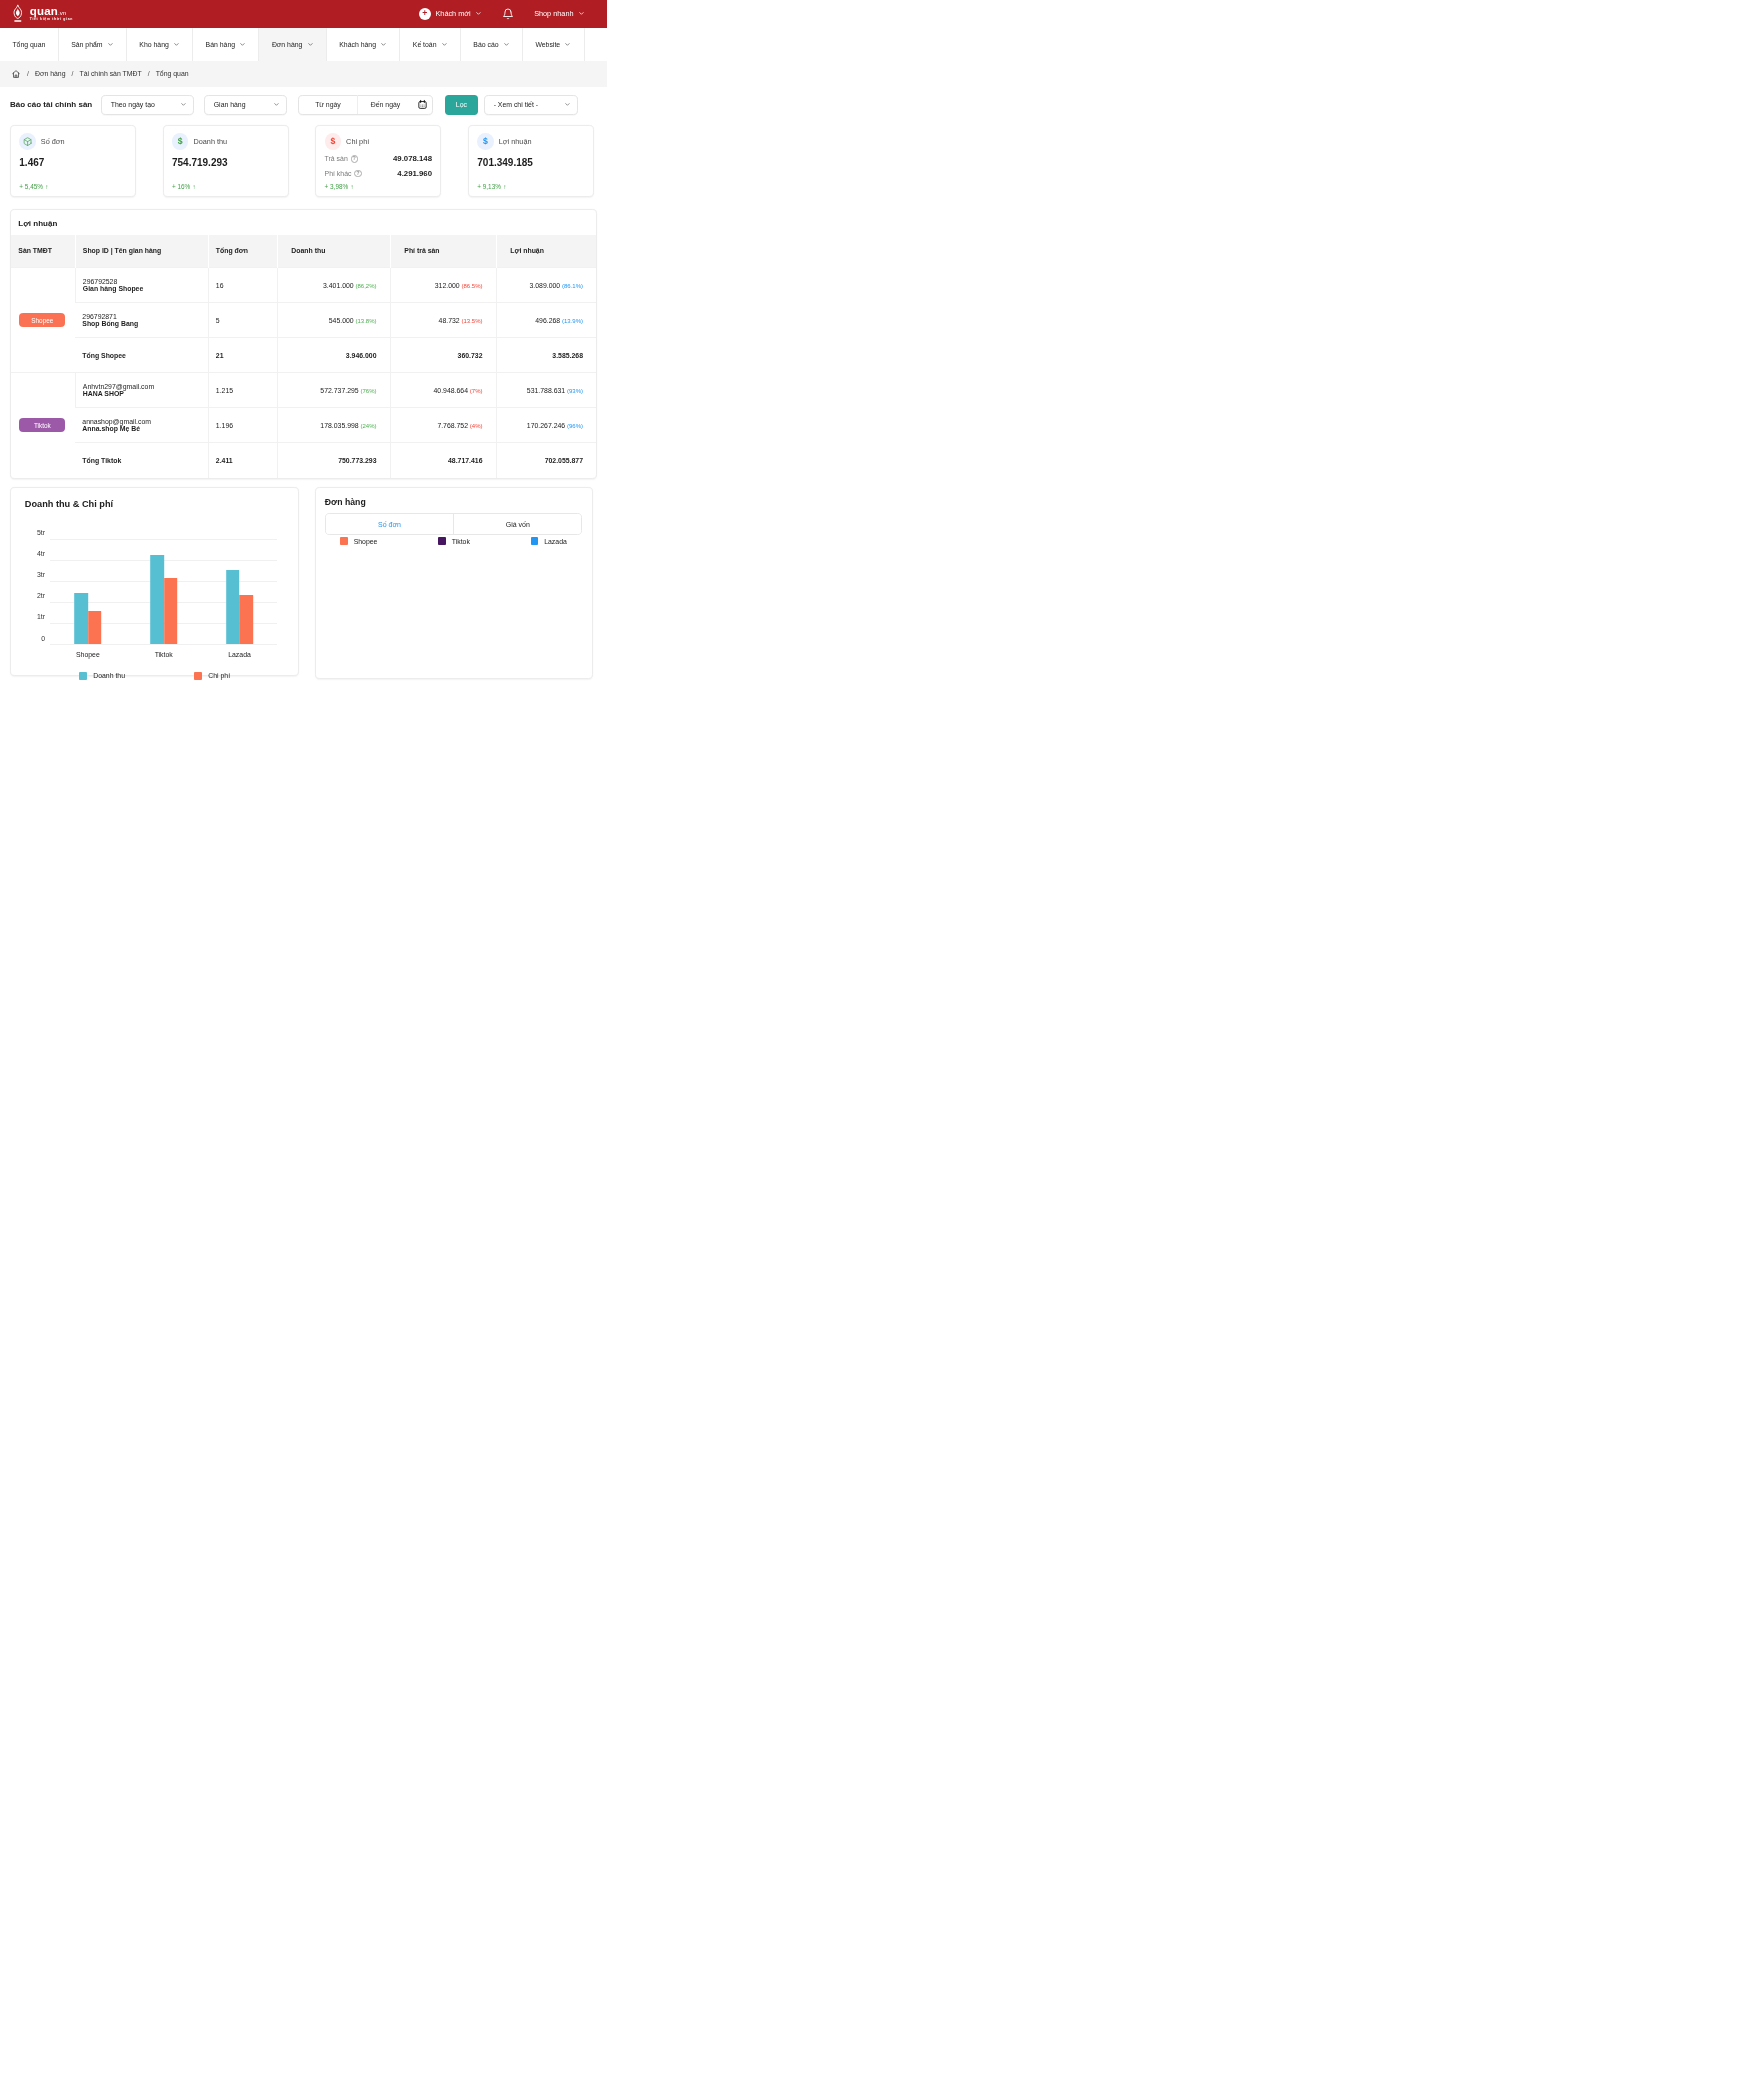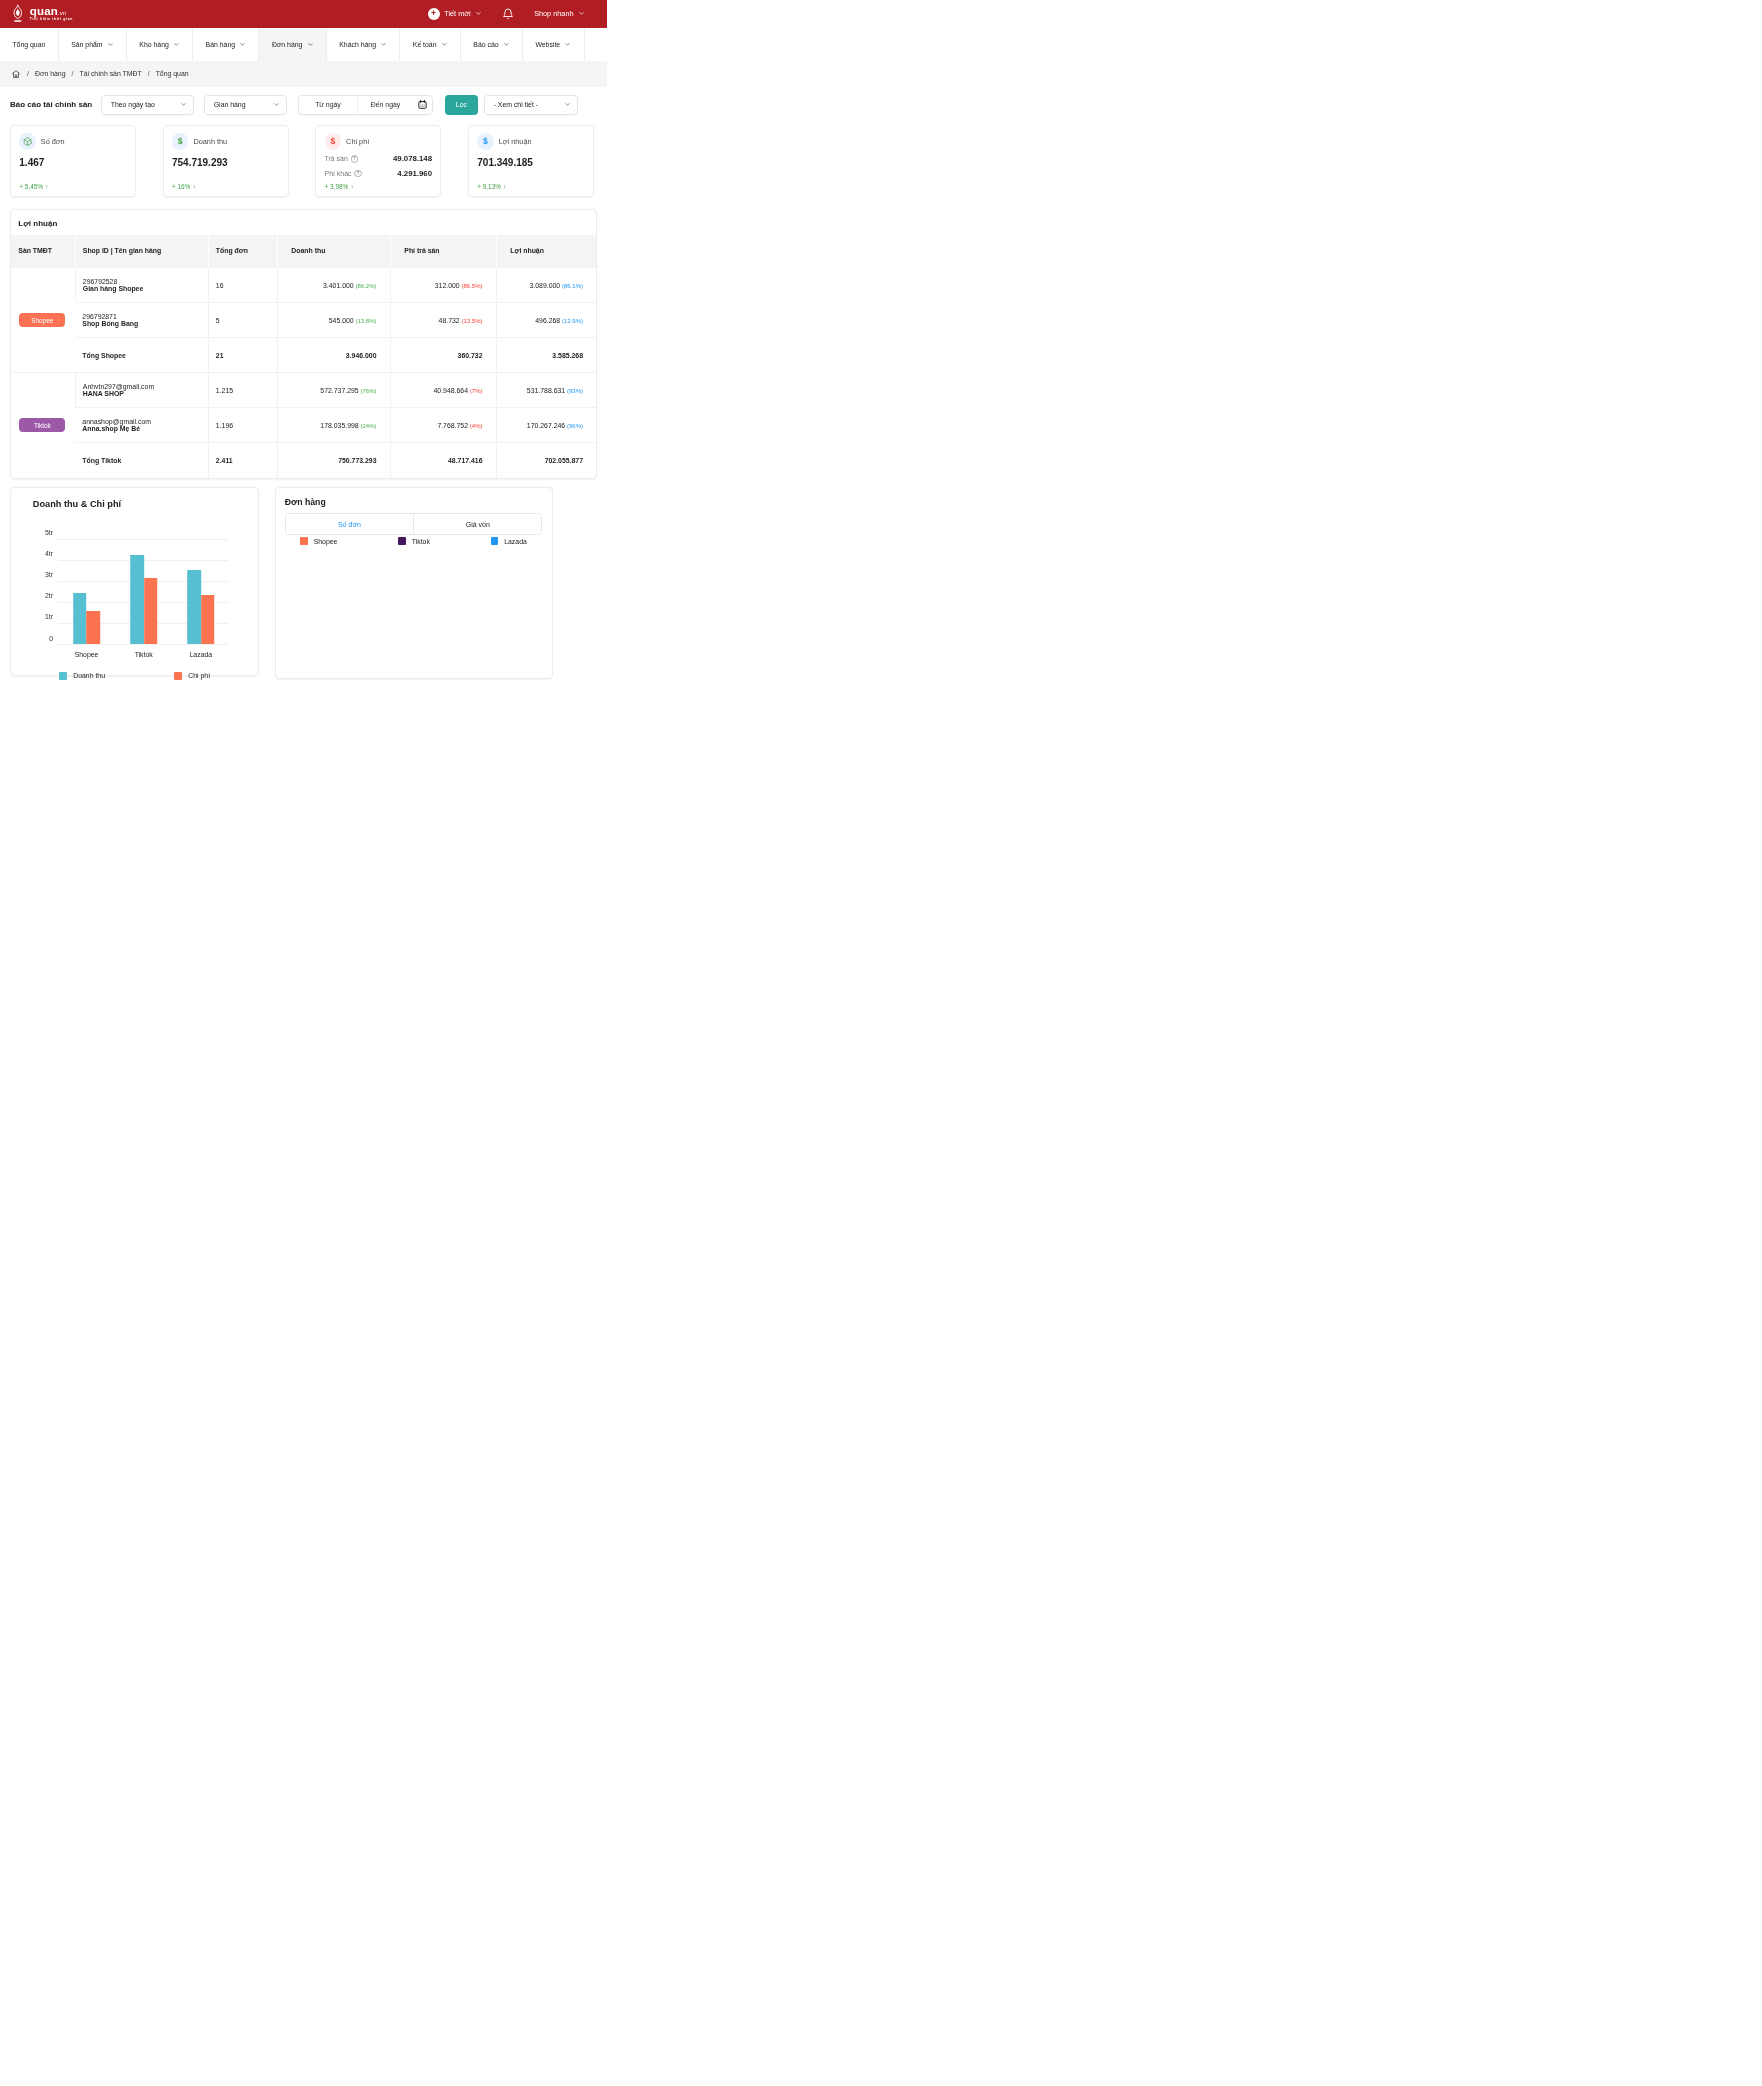--- a/index.html
+++ b/index.html
@@ -73,21 +73,21 @@
   .shop-id{color:#1d1d1d;}
   .shop-name{font-weight:bold;color:#1d1d1d;margin-top:0.9px;}
   td.c-money{text-align:right;padding-right:13px;white-space:nowrap;}
   .pct{font-size:6px;margin-left:1.8px;}
   .pct-g{color:#4caf50;}
   .pct-r{color:#f44336;}
   .pct-b{color:#2196f3;}
   tr.total-row td{font-weight:bold;color:#1d1d1d;}
   
   .bottom{display:flex;gap:15.6px;margin:8.3px 10px 0;}
-  .chart-card{width:249px;height:189px;padding:11px 8px 0;position:relative;}
+  .chart-card{width:289px;height:189px;padding:11px 0 0;position:relative;}
   .chart-title{font-size:9.2px;font-weight:bold;padding:0 13.8px;}
   .bar-plot{position:relative;height:120px;margin:15.6px 20.6px 0 39px;}
   .grid-line{position:absolute;left:0;right:0;height:0.9px;background:#f0f0f0;}
   .tick-label{position:absolute;left:-28px;width:23px;text-align:right;font-size:6.9px;color:#333;}
   .bar-group{position:absolute;bottom:0;display:flex;align-items:flex-end;transform:translateX(-50%);}
   .bar{width:13.8px;}
   .x-labels{position:relative;height:10px;margin:6.4px 20.6px 0 39px;}
   .x-label{position:absolute;transform:translateX(-50%);font-size:6.9px;color:#222;}
   .bar-legend{display:flex;justify-content:center;gap:69px;margin-top:11px;}
   .legend-item{display:flex;align-items:center;gap:6px;font-size:6.9px;cursor:pointer;}
@@ -121,21 +121,21 @@
       <rect x="9" y="36" width="16" height="3.5" rx="1.7" fill="#fff"></rect>
     </svg>
     <div class="logo-texts">
       <div><span class="logo-main">quan</span><span class="logo-suffix">.vn</span></div>
       <div class="logo-tag">Tiết kiệm thời gian</div>
     </div>
   </div>
   <div class="header-right">
     <div class="add-new">
       <span class="plus-circle">+</span>
-      <span>Tiết mới</span>
+      <span>Khách mới</span>
       <svg class="chev" width="6.9" height="6.9" viewBox="0 0 24 24" fill="none" stroke="#fff" stroke-width="2.6" stroke-linecap="round" stroke-linejoin="round">
           <path d="M6 9l6 6 6-6"></path>
         </svg>
     </div>
     <svg width="12" height="12" viewBox="0 0 24 24" fill="none" stroke="#fff" stroke-width="1.8" stroke-linecap="round" stroke-linejoin="round">
         <path d="M18 8a6 6 0 0 0-12 0c0 7-3 9-3 9h18s-3-2-3-9"></path>
         <path d="M13.7 21a2 2 0 0 1-3.4 0"></path>
       </svg>
     <div class="shop-switch">
       <span>Shop nhanh</span>

